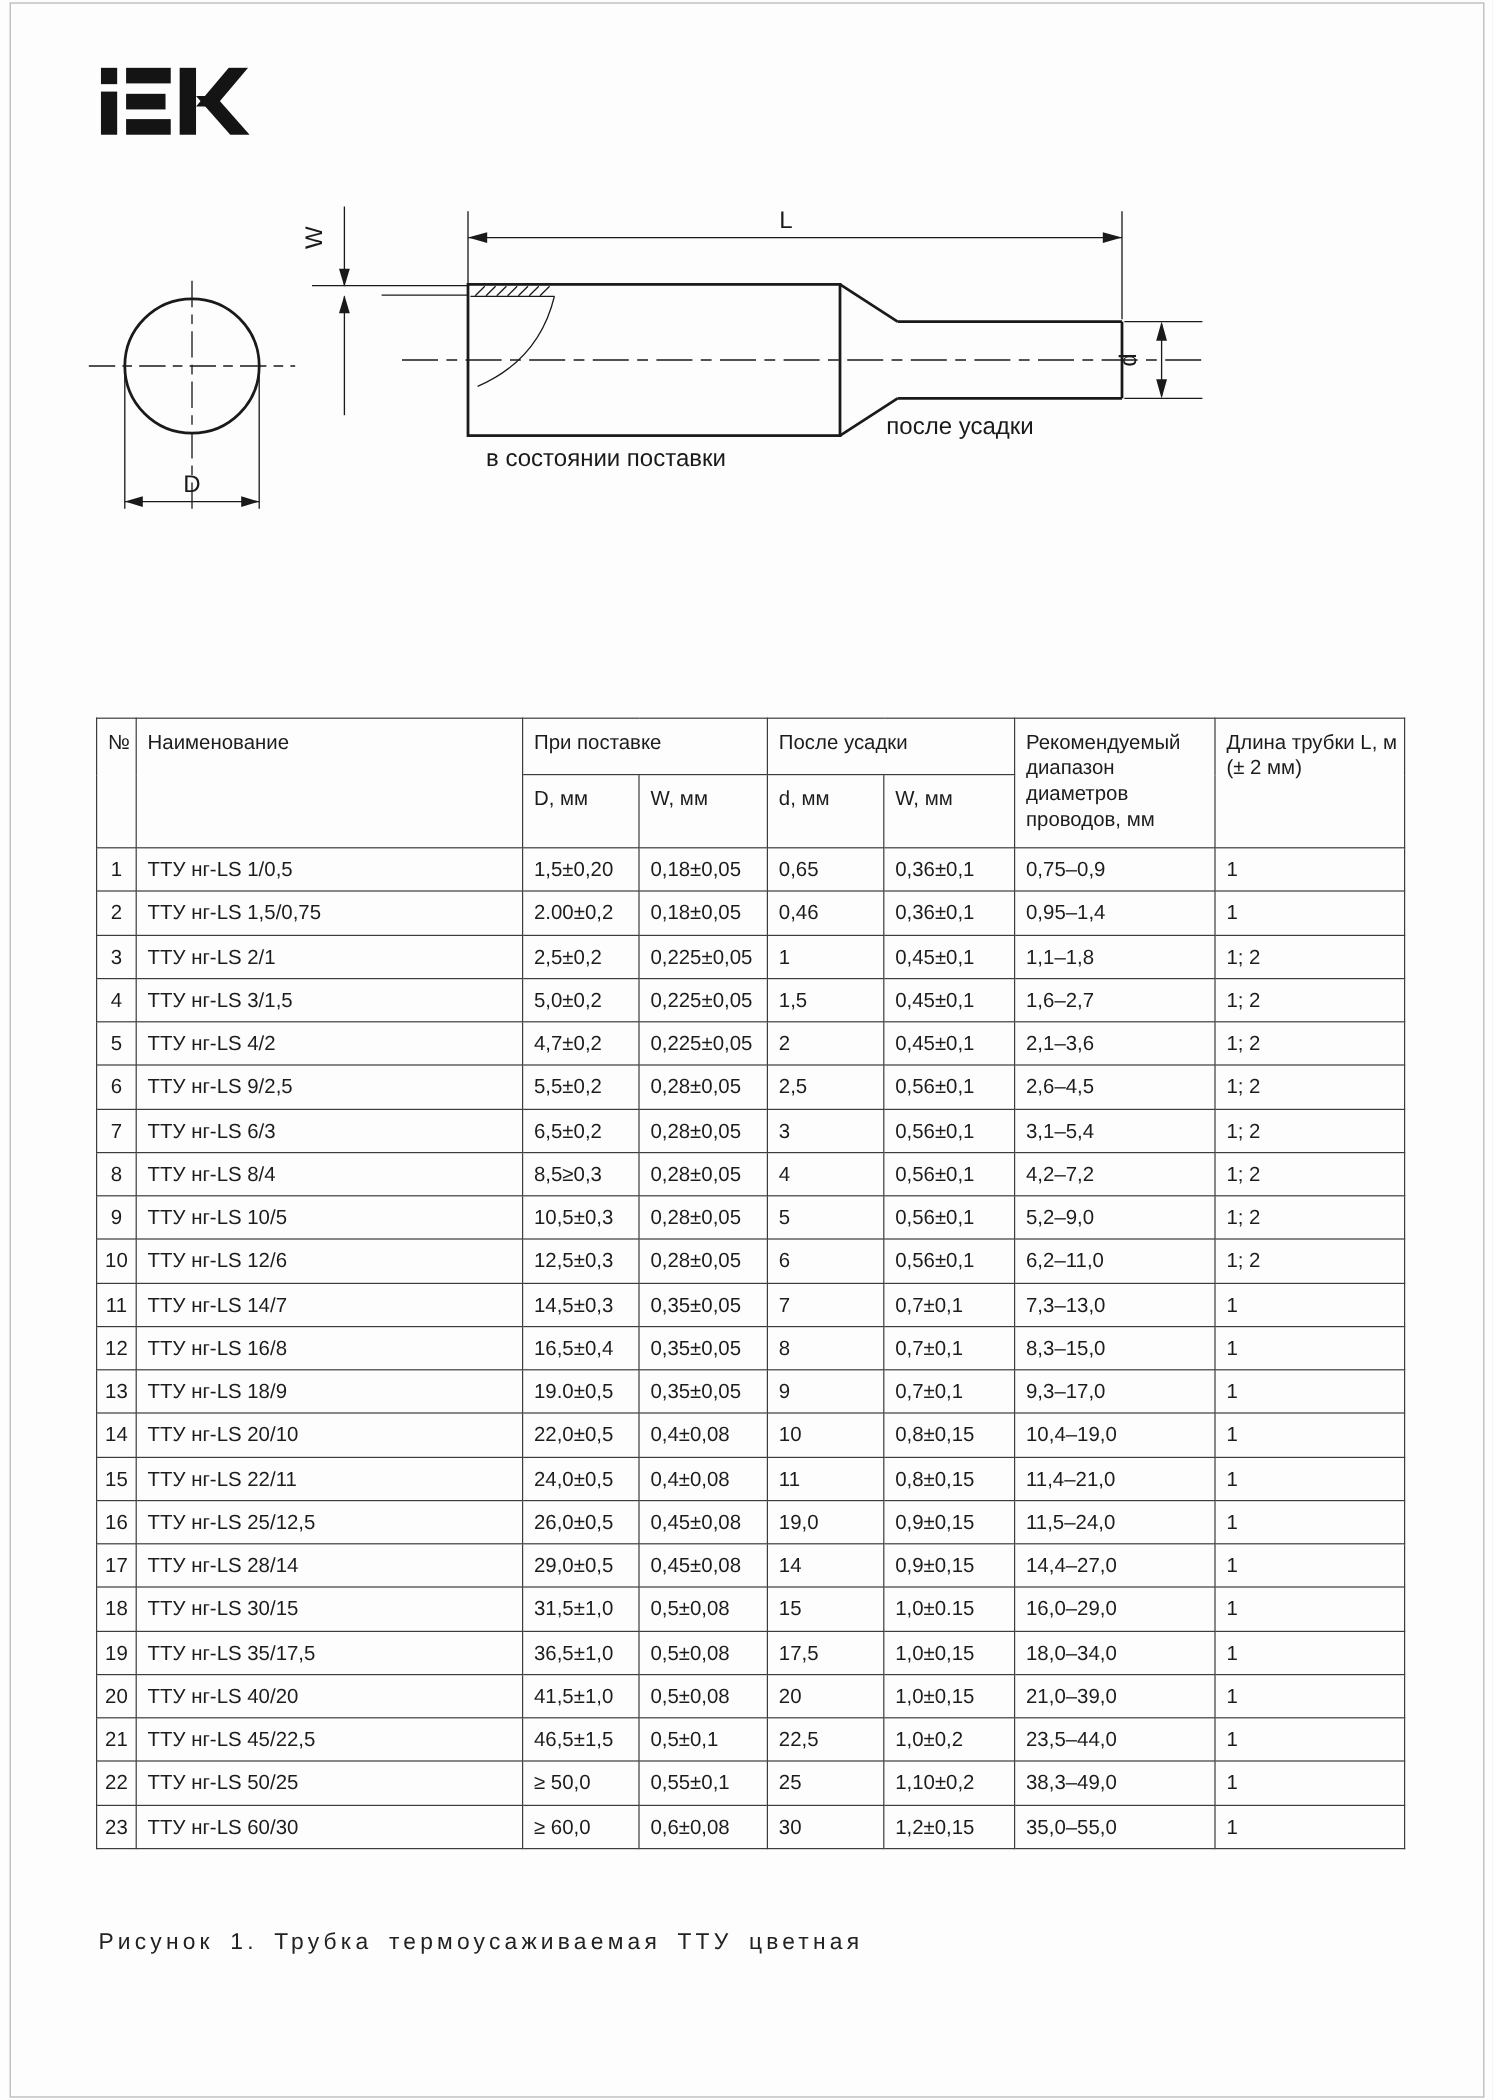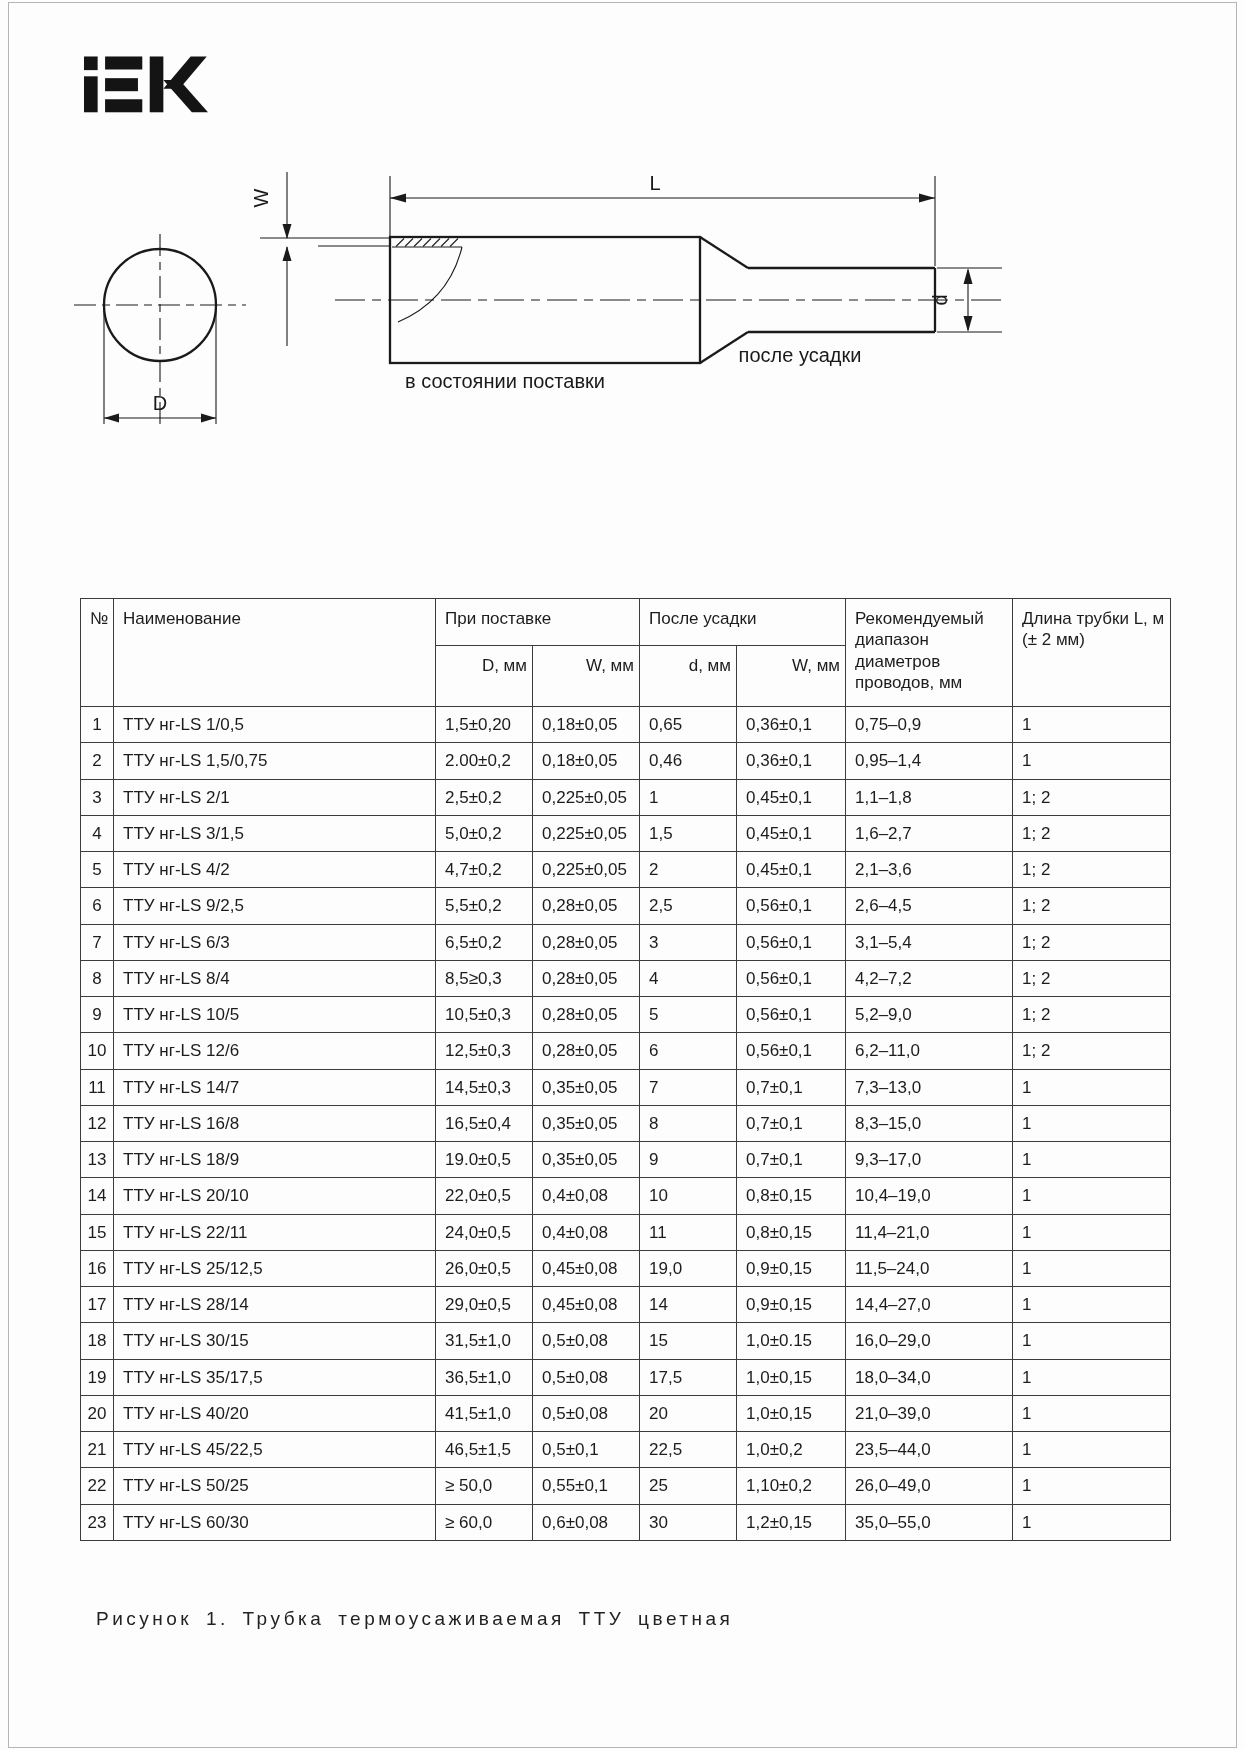--- a/index.html
+++ b/index.html
@@ -34,32 +34,32 @@
     padding:7px 5px 7px 9px;
     overflow:hidden;
     white-space:nowrap;
   }
   table.spec thead th{
     vertical-align:top;
     padding-top:9px;
     white-space:normal;
   }
   table.spec thead tr.h1 th{height:30px;}
-  table.spec thead tr.h2 th{height:44px;text-align:right;}
+  table.spec thead tr.h2 th{height:44px;}
   table.spec td:first-child{text-align:center;padding-left:2px;padding-right:2px;}
   .col-num{width:33px;}
   .col-name{width:322px;}
   .col-d1{width:97px;}
   .col-w1{width:107px;}
   .col-d2{width:97px;}
   .col-w2{width:109px;}
   .col-range{width:167px;}
   .col-len{width:158px;}
   .caption{
-    position:absolute;left:96px;top:1608px;
+    position:absolute;left:82px;top:1608px;
     font-size:19px;
     letter-spacing:3.5px;
     word-spacing:5px;
     color:#222;
   }
   svg .ln{stroke:#1a1a1a;fill:none;}
   svg .thick{stroke-width:2.3;}
   svg .thin{stroke-width:1.1;}
   svg .lbl{fill:#1a1a1a;font-family:"Liberation Sans",sans-serif;font-size:20px;}
   svg .arr{fill:#1a1a1a;stroke:none;}
@@ -387,21 +387,21 @@
             <td>23,5–44,0</td>
             <td>1</td>
           </tr>
           <tr>
             <td>22</td>
             <td>ТТУ нг-LS 50/25</td>
             <td>≥ 50,0</td>
             <td>0,55±0,1</td>
             <td>25</td>
             <td>1,10±0,2</td>
-            <td>26,0–49,0</td>
+            <td>38,3–49,0</td>
             <td>1</td>
           </tr>
           <tr>
             <td>23</td>
             <td>ТТУ нг-LS 60/30</td>
             <td>≥ 60,0</td>
             <td>0,6±0,08</td>
             <td>30</td>
             <td>1,2±0,15</td>
             <td>35,0–55,0</td>

